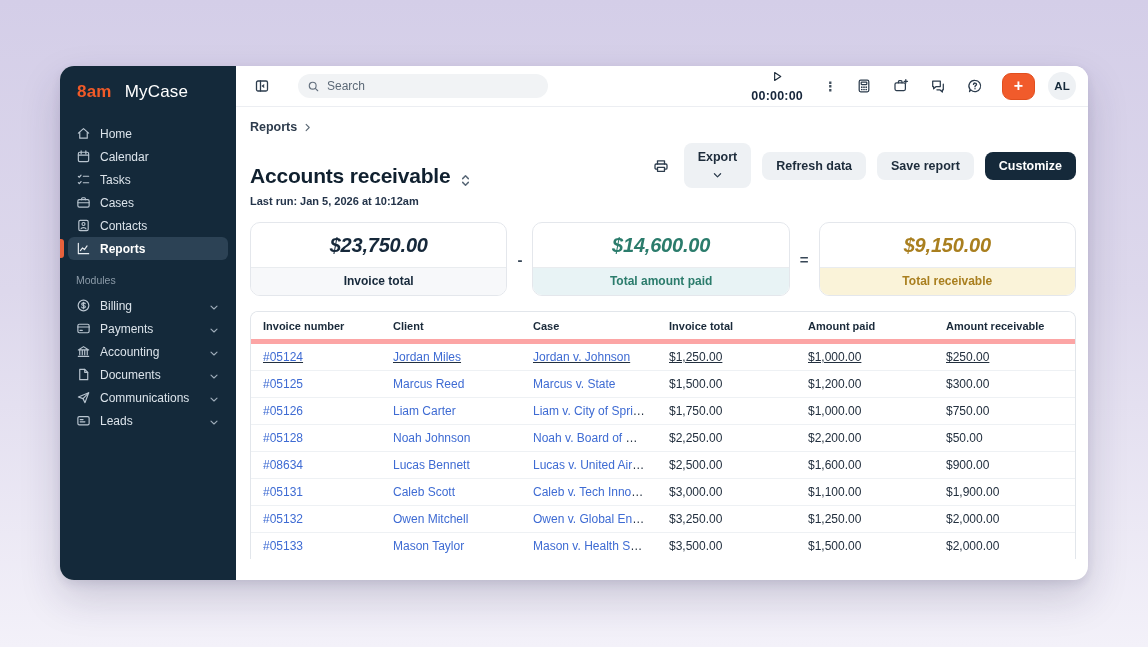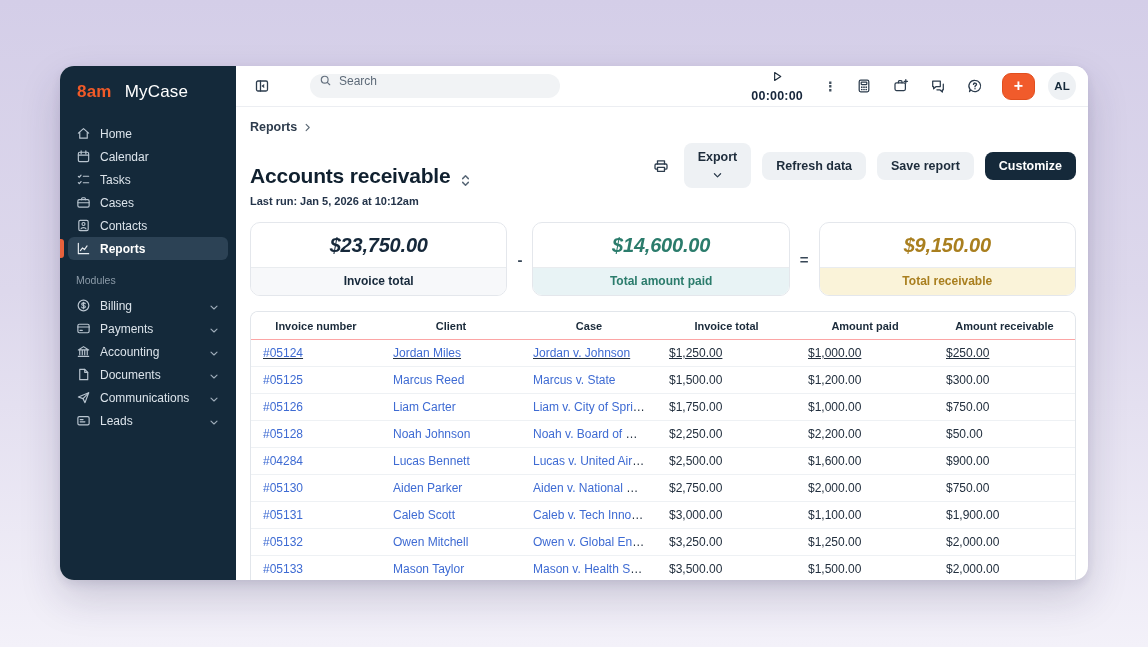--- a/index.html
+++ b/index.html
@@ -35,21 +35,21 @@
   .side-item .chev { margin-left:auto; width:12px; height:12px; color:#9fadba; display:flex; }
   
   .main { flex:1; display:flex; flex-direction:column; min-width:0; }
   .topbar {
     height:41px; flex:0 0 41px; display:flex; align-items:center;
     padding:0 12px 0 14px; border-bottom:1px solid #eceef2; background:#fff;
   }
   .icon-btn { display:flex; align-items:center; justify-content:center; width:24px; height:24px; color:#2c3c4d; cursor:pointer; border-radius:6px; }
   .icon-btn svg { width:16px; height:16px; }
   .search-box {
-    display:flex; align-items:flex-start; gap:7px; margin-left:36px;
+    display:flex; align-items:center; gap:7px; margin-left:24px;
     width:250px; height:24px; background:#f1f3f5; border-radius:12px; padding:0 9px;
   }
   .search-box svg { width:13px; height:13px; color:#65717f; flex:0 0 13px; }
   .search-box input {
     border:none; outline:none; background:transparent; font-size:12px;
     font-family:inherit; color:#33404e; width:100%;
   }
   .search-box input::placeholder { color:#5d6a78; }
   .topbar-right { margin-left:auto; display:flex; align-items:center; gap:13px; }
   .timer { display:flex; align-items:center; gap:6px; cursor:pointer; margin-right:6px;flex-direction:column; }
@@ -89,22 +89,22 @@
     background:#fff; text-align:center;
   }
   .sum-value { font-size:20px; font-weight:800; padding:11px 0 10px; letter-spacing:-.2px;font-style:italic; }
   .sum-band { border-top:1px solid #e9ecef; font-size:12px; font-weight:700; padding:6px 0 7px; }
   .sum-op { font-size:15px; font-weight:700; color:#374757; flex:0 0 auto; padding:0 1px; }
   
   .table-card { margin-top:15px; border:1px solid #e2e6eb; border-radius:8px 8px 0 0; border-bottom:none; overflow:hidden; }
   table { width:100%; border-collapse:collapse; table-layout:fixed; }
   col.c1{width:130px} col.c2{width:140px} col.c3{width:136px} col.c4{width:139px} col.c5{width:138px} col.c6{width:auto}
   th {
-    text-align:center; font-size:11px; font-weight:700; color:#1a2a3a;
-    padding:8px 12px 7px; border-bottom:1px solid #fca5a5; background:#fff; white-space:nowrap;
+    text-align:left; font-size:11px; font-weight:700; color:#1a2a3a;
+    padding:8px 12px 7px; border-bottom:5px solid #fca5a5; background:#fff; white-space:nowrap;
   }
   td {
     font-size:12px; color:#222f3e; padding:6px 12px; border-top:1px solid #eef1f4;
     white-space:nowrap; overflow:hidden; text-overflow:ellipsis; font-weight:500;
   }
   tr:first-child td { border-top:none;text-decoration:underline; }
   .link { color:#3e6bd3; cursor:pointer; font-weight:500; }
   svg { display:block; }
 </style>
 </head>
@@ -421,34 +421,26 @@
               </tr>
               <tr>
                 <td><span class="link">#05128</span></td>
                 <td><span class="link">Noah Johnson</span></td>
                 <td><span class="link">Noah v. Board of Education</span></td>
                 <td>$2,250.00</td>
                 <td>$2,200.00</td>
                 <td>$50.00</td>
               </tr>
               <tr>
-                <td><span class="link">#04284</span></td>
+                <td><span class="link">#08634</span></td>
                 <td><span class="link">Lucas Bennett</span></td>
                 <td><span class="link">Lucas v. United Airlines</span></td>
                 <td>$2,500.00</td>
                 <td>$1,600.00</td>
                 <td>$900.00</td>
-              </tr>
-              <tr>
-                <td><span class="link">#05130</span></td>
-                <td><span class="link">Aiden Parker</span></td>
-                <td><span class="link">Aiden v. National Bank</span></td>
-                <td>$2,750.00</td>
-                <td>$2,000.00</td>
-                <td>$750.00</td>
               </tr>
               <tr>
                 <td><span class="link">#05131</span></td>
                 <td><span class="link">Caleb Scott</span></td>
                 <td><span class="link">Caleb v. Tech Innovations</span></td>
                 <td>$3,000.00</td>
                 <td>$1,100.00</td>
                 <td>$1,900.00</td>
               </tr>
               <tr>

